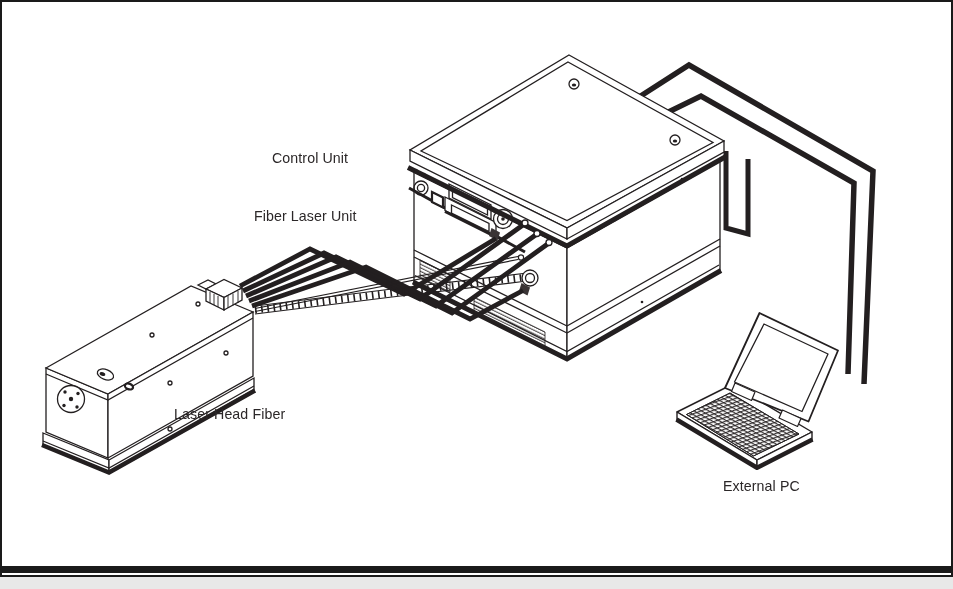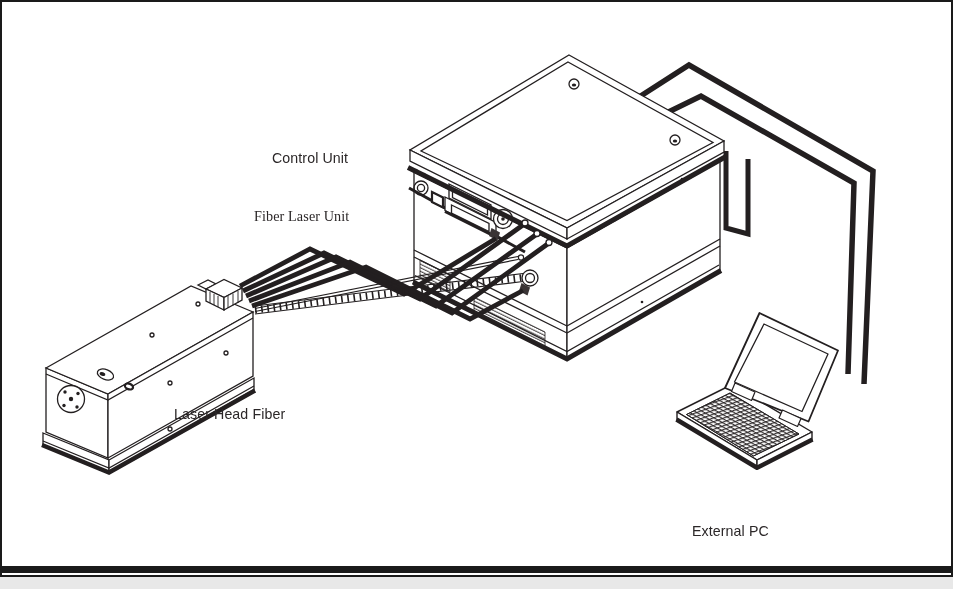--- a/index.html
+++ b/index.html
@@ -189,21 +189,21 @@
       <path d="M757.5,311 L836,348.5 L806.5,419.5 L723,386 Z" fill="#ffffff" stroke-width="1.8"></path>
       <path d="M762,322 L826,352 L800,409.5 L732.5,380 Z" stroke-width="1.3"></path>
 
       <path d="M733,381 L753,390 L749.5,398.5 L729.5,389.5 Z" fill="#ffffff" stroke-width="1.2"></path>
       <path d="M780.5,408 L799,416.5 L795.5,424.5 L777,416 Z" fill="#ffffff" stroke-width="1.2"></path>
     </g>
   </svg>
 
   <div class="label" style="left:270px;top:148px;">Control Unit</div>
 
-  <div class="label" style="left:252px;top:206px;font-family:Liberation Serif, serif;">Fiber Laser Unit</div>
+  <div class="label" style="left:252px;top:206px;">Fiber Laser Unit</div>
 
   <div class="label" style="left:172px;top:404px;">Laser Head Fiber</div>
 
-  <div class="label" style="left:690px;top:476px;margin-top:45px;">External PC</div>
+  <div class="label" style="left:721px;top:476px;">External PC</div>
 
 
   <div class="bottom-rule"></div>
 </div>
 
 </body></html>

